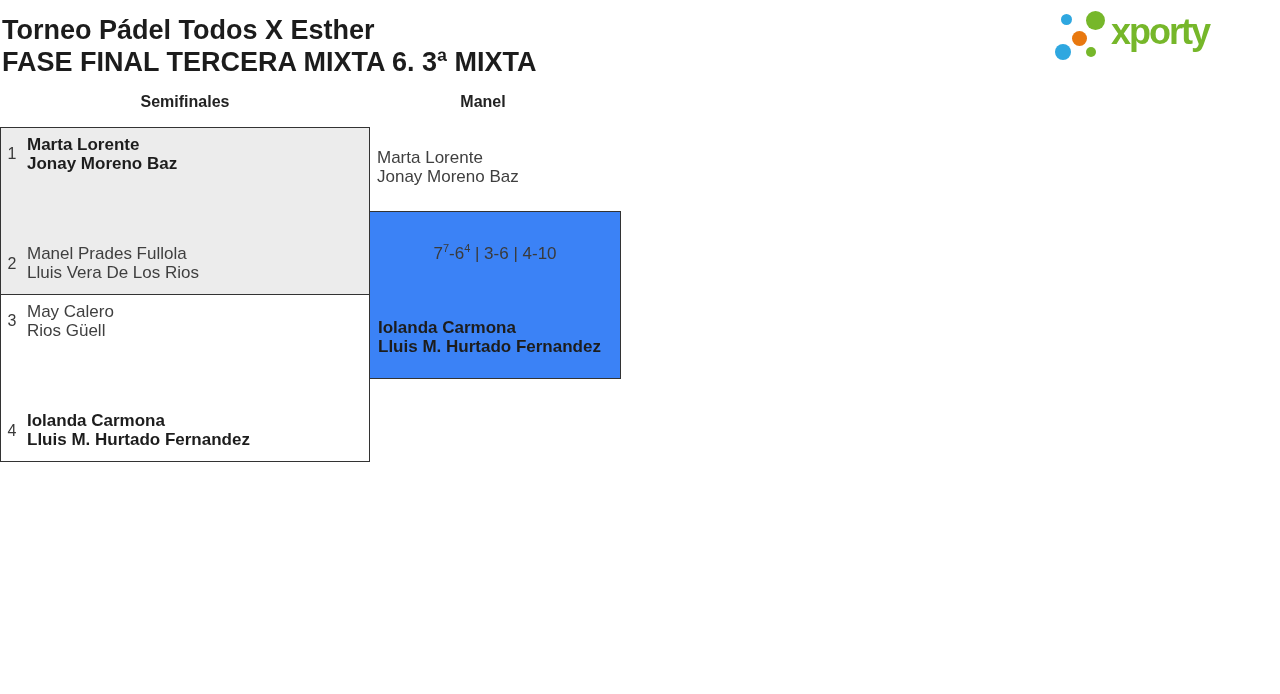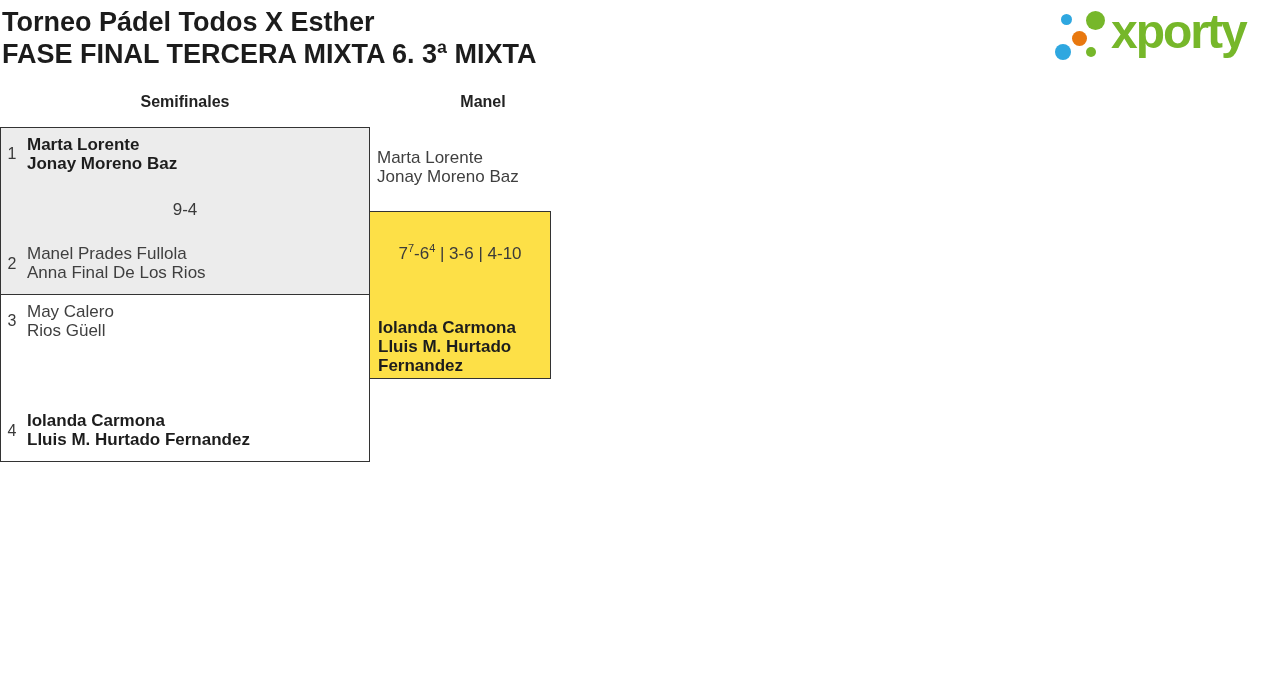--- a/index.html
+++ b/index.html
@@ -3,52 +3,52 @@
 <meta charset="utf-8">
 <style>
   * { margin:0; padding:0; box-sizing:border-box; }
   html,body { background:#fff; }
   .page {
     position:relative; width:1280px; height:694px; overflow:hidden;
     background:#ffffff; font-family:"Liberation Sans", sans-serif; color:#333;
   }
 
   
-  .title-block { position:absolute; left:2px; top:6px; }
+  .title-block { position:absolute; left:2px; top:14px; }
   .title, .subtitle {
     font-size:27px; font-weight:700; line-height:32px; color:#1c1c1c;
     white-space:nowrap;
   }
 
   
   .logo { position:absolute; left:1045px; top:0; width:235px; height:75px; cursor:pointer; }
   .dot { position:absolute; border-radius:50%; }
   .dot-blue-sm  { left:16px; top:14px; width:11px; height:11px; background:#2ea7e0; }
   .dot-green-lg { left:41px; top:11px; width:19px; height:19px; background:#76b72a; }
   .dot-orange   { left:27px; top:31px; width:15px; height:15px; background:#e8780f; }
   .dot-blue-lg  { left:10px; top:44px; width:16px; height:16px; background:#2ea7e0; }
   .dot-green-sm { left:41px; top:47px; width:10px; height:10px; background:#76b72a; }
   .logo-word {
-    position:absolute; left:66px; top:6px; font-size:48px; line-height:52px;
+    position:absolute; left:66px; top:6px; font-size:36px; line-height:52px;
     font-weight:700; letter-spacing:-2px; color:#76b72a;
   }
 
   
   .round-header {
     position:absolute; top:92px; font-size:16px; font-weight:700;
     line-height:20px; color:#222; text-align:center;
   }
   .rh-semis { left:0; width:370px; }
   .rh-final { left:370px; width:226px; }
 
   
   .match { position:absolute; border:1px solid #333; }
   .sf1 { left:0; top:127px; width:370px; height:168px; background:#ececec; }
   .sf2 { left:0; top:294px; width:370px; height:168px; background:#ffffff; }
-  .final-box { left:369px; top:211px; width:182px; height:168px; background:#fde047; }
+  .final-box { left:369px; top:211px; width:252px; height:168px; background:#3b82f6; }
 
   .seed {
     position:absolute; left:0; width:22px; text-align:center;
     font-size:16px; line-height:19px; color:#3a3a3a;
   }
   .seed-top { top:16px; }
   .seed-bottom { top:126px; }
 
   .team { position:absolute; left:26px; font-size:17px; line-height:19px; color:#3f3f3f; }
   .team-top { top:7px; }
@@ -88,25 +88,24 @@
 
   <div class="round-header rh-semis">Semifinales</div>
   <div class="round-header rh-final">Manel</div>
 
   <div class="match sf1">
     <div class="seed seed-top">1</div>
     <div class="team team-top winner">
       <div>Marta Lorente</div>
       <div>Jonay Moreno Baz</div>
     </div>
-    <div class="score">9-4</div>
     <div class="seed seed-bottom">2</div>
     <div class="team team-bottom">
       <div>Manel Prades Fullola</div>
-      <div>Anna Final De Los Rios</div>
+      <div>Lluis Vera De Los Rios</div>
     </div>
   </div>
 
   <div class="match sf2">
     <div class="seed seed-top">3</div>
     <div class="team team-top">
       <div>May Calero</div>
       <div>Rios Güell</div>
     </div>
     <div class="seed seed-bottom">4</div>

